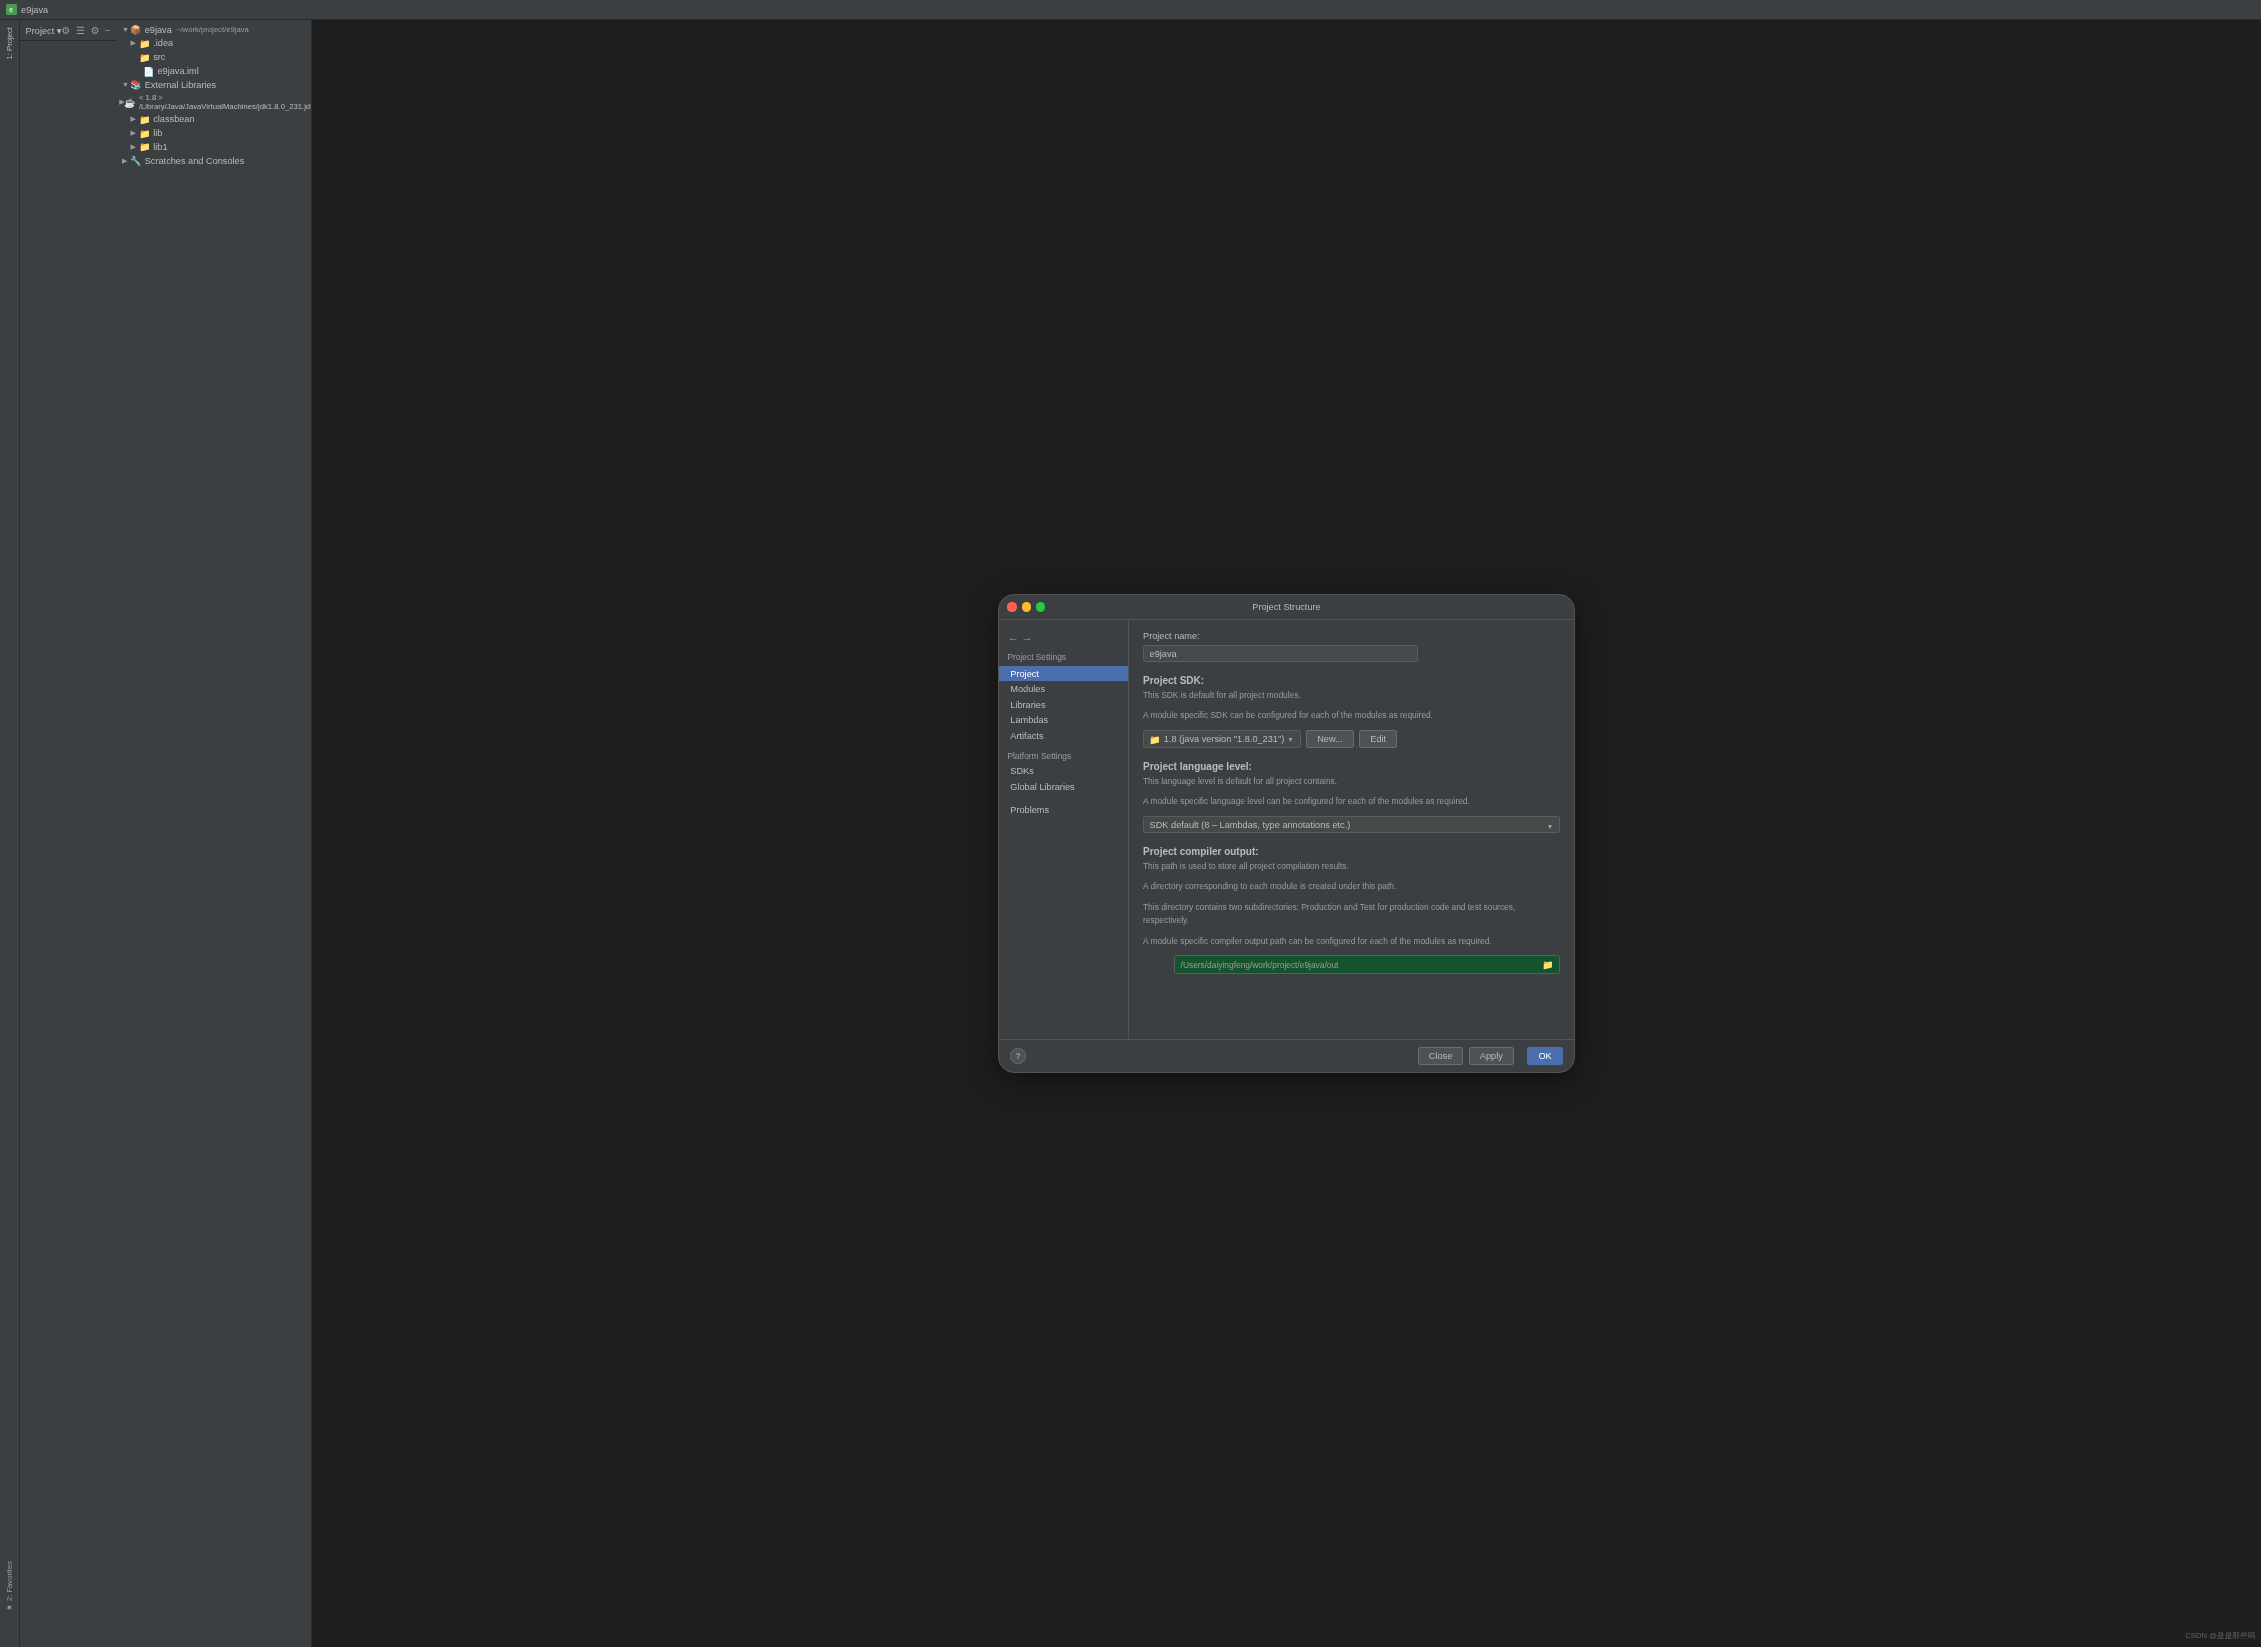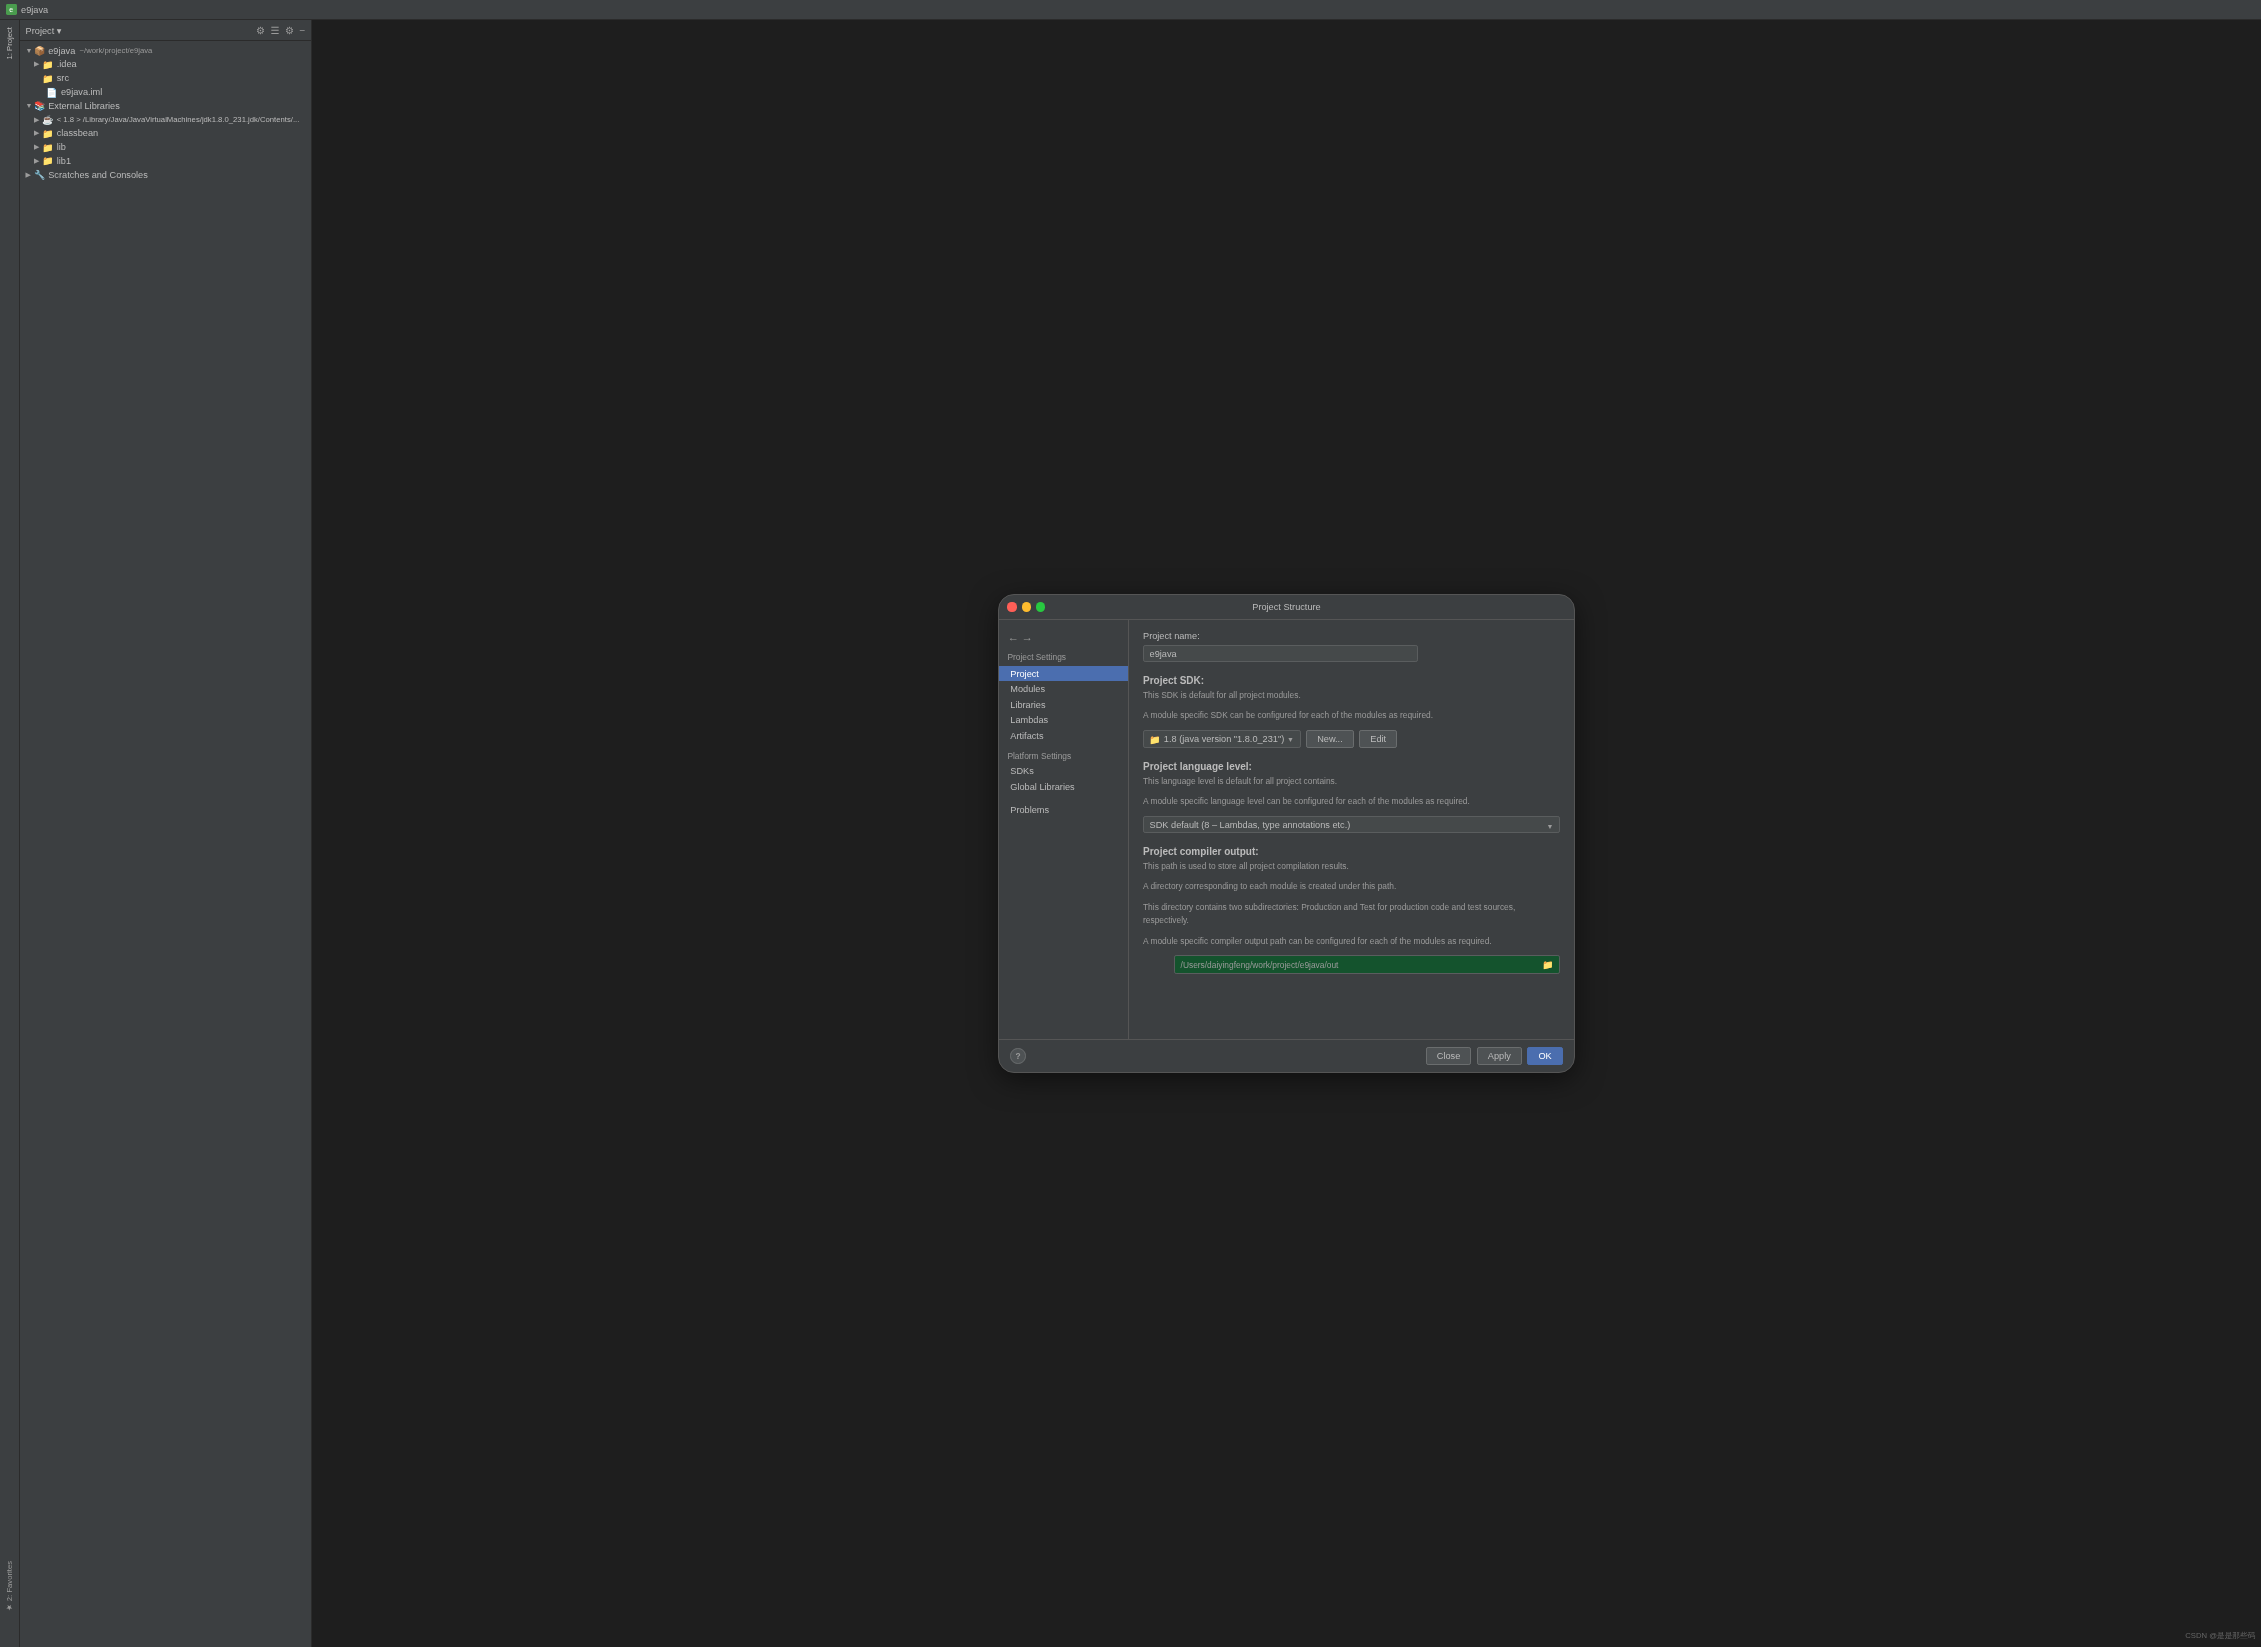--- a/index.html
+++ b/index.html
@@ -46,21 +46,21 @@
       display: flex;
       height: calc(100% - 20px);
     }
 
     
     .project-panel {
       width: 292px;
       background: #3c3f41;
       border-right: 0.7px solid #2b2b2b;
       display: flex;
-      flex-direction: column;
+      flex-direction: row;
     }
     .project-panel-header {
       display: flex;
       align-items: center;
       padding: 2.8px 5.6px;
       background: #3c3f41;
       border-bottom: 0.7px solid #2b2b2b;
       height: 21px;
     }
     .project-panel-title {
@@ -281,20 +281,21 @@
       padding: 2.8px 10px;
       color: #bbbbbb;
       font-size: 9.2px;
       cursor: pointer;
       white-space: nowrap;
     }
     .btn-primary {
       background: #4b6eaf;
       border-color: #4b6eaf;
       color: white;
+      margin-left: 8px;
     }
     .lang-dropdown {
       background: #45494a;
       border: 0.7px solid #5a5d5e;
       border-radius: 2.1px;
       padding: 2.8px 5.6px;
       color: #bbbbbb;
       font-size: 9.2px;
       min-width: 211px;
       display: flex;

